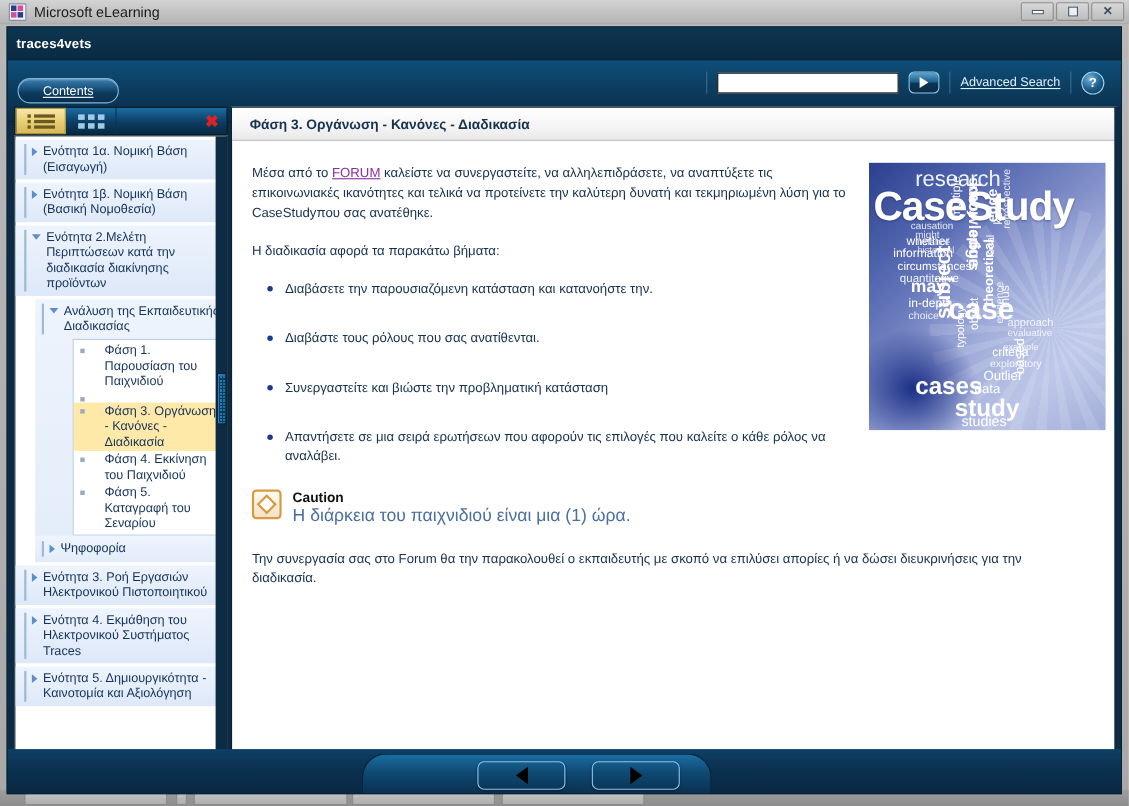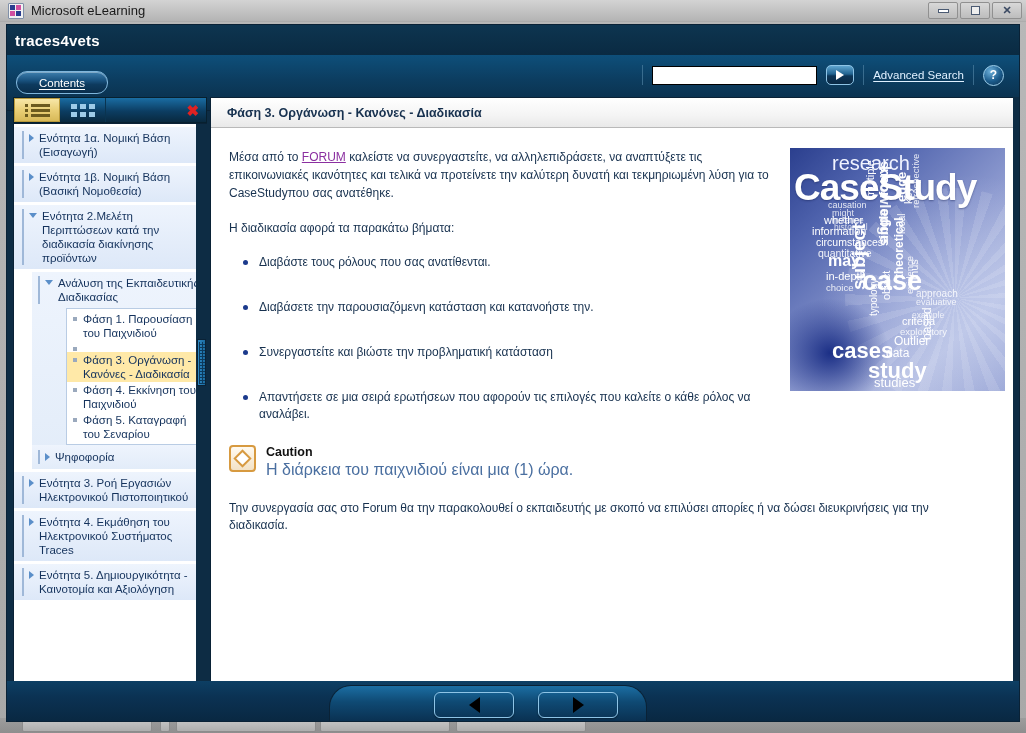--- a/index.html
+++ b/index.html
@@ -75,21 +75,21 @@
     background: #0d2c44;
     border: 1px solid #0a2236;
     overflow: hidden;
   }
   #brandbar {
     position: absolute; left: 0; top: 0; width: 1014px; height: 30px;
     background: linear-gradient(180deg,#0d3550 0%,#0a2a42 100%);
     display: flex; align-items: center;
   }
   #brand {
-    margin-left: 8px; color: #ffffff; font-size: 15px; font-weight: bold;
+    margin-left: 8px; color: #ffffff; font-size: 12px; font-weight: bold;
     letter-spacing: .2px;
   }
   #toolbar {
     position: absolute; left: 0; top: 30px; width: 1014px; height: 56px;
     background: linear-gradient(180deg,#0e4f7a 0%,#0c3d60 45%,#0a2c46 100%);
     border-bottom: 1px solid #0a2236;
     display: flex; align-items: center;
   }
   #contents-btn {
     margin-left: 9px; width: 92px; height: 23px;
@@ -202,21 +202,21 @@
   }
   .leaf {
     position: relative; display: flex; align-items: flex-start;
     font-size: 11.5px; color: #14325c; line-height: 14px;
     padding: 1px 4px 1px 0;
   }
   .leaf .dot {
     width: 4px; height: 4px; background: #9aa9bd; margin: 5px 6px 0 6px; flex: none;
   }
   .leaf.sel { background: #ffe9a8; }
-  .leaf .txt { flex: 1; }
+  .leaf .txt { flex: 1; margin-left: 12px; }
   .node.vote {
     background: linear-gradient(180deg,#eef4fd 0%,#e2ecf9 100%);
     padding: 5px 6px 5px 0;
   }
   .node.vote .bar { width: 2px; align-self: stretch; background: #9fb8d8; margin: 0 5px 0 6px; }
 
   #tree-scroll {
     position: absolute; right: 0; top: 27px; width: 11px; height: 593px;
     background: #0d2c44;
   }
@@ -599,22 +599,22 @@
         <div id="content-title">Φάση 3. Οργάνωση - Κανόνες - Διαδικασία</div>
       </div>
 
       <div id="content-body">
 
         <p class="para"><span>Μέσα από το </span><a href="#">FORUM</a><span> καλείστε να συνεργαστείτε, να αλληλεπιδράσετε, να αναπτύξετε τις επικοινωνιακές ικανότητες και τελικά να προτείνετε την καλύτερη δυνατή και τεκμηριωμένη λύση για το CaseStudyπου σας ανατέθηκε.</span></p>
 
         <p class="para" id="para2">Η διαδικασία αφορά τα  παρακάτω βήματα:</p>
 
         <ul id="bullets">
+          <li>Διαβάσετε την παρουσιαζόμενη κατάσταση και κατανοήστε την.</li>
           <li>Διαβάστε τους ρόλους που σας ανατίθενται.</li>
-          <li>Διαβάσετε την παρουσιαζόμενη κατάσταση και κατανοήστε την.</li>
           <li>Συνεργαστείτε και βιώστε την προβληματική κατάσταση</li>
           <li>Απαντήσετε σε μια σειρά ερωτήσεων που αφορούν τις επιλογές που καλείτε ο κάθε ρόλος να αναλάβει.</li>
         </ul>
 
         <div id="caution">
           <div id="caution-icon">
             <span class="dia"></span>
           </div>
           <div id="caution-text">
             <div id="caution-title">Caution</div>

